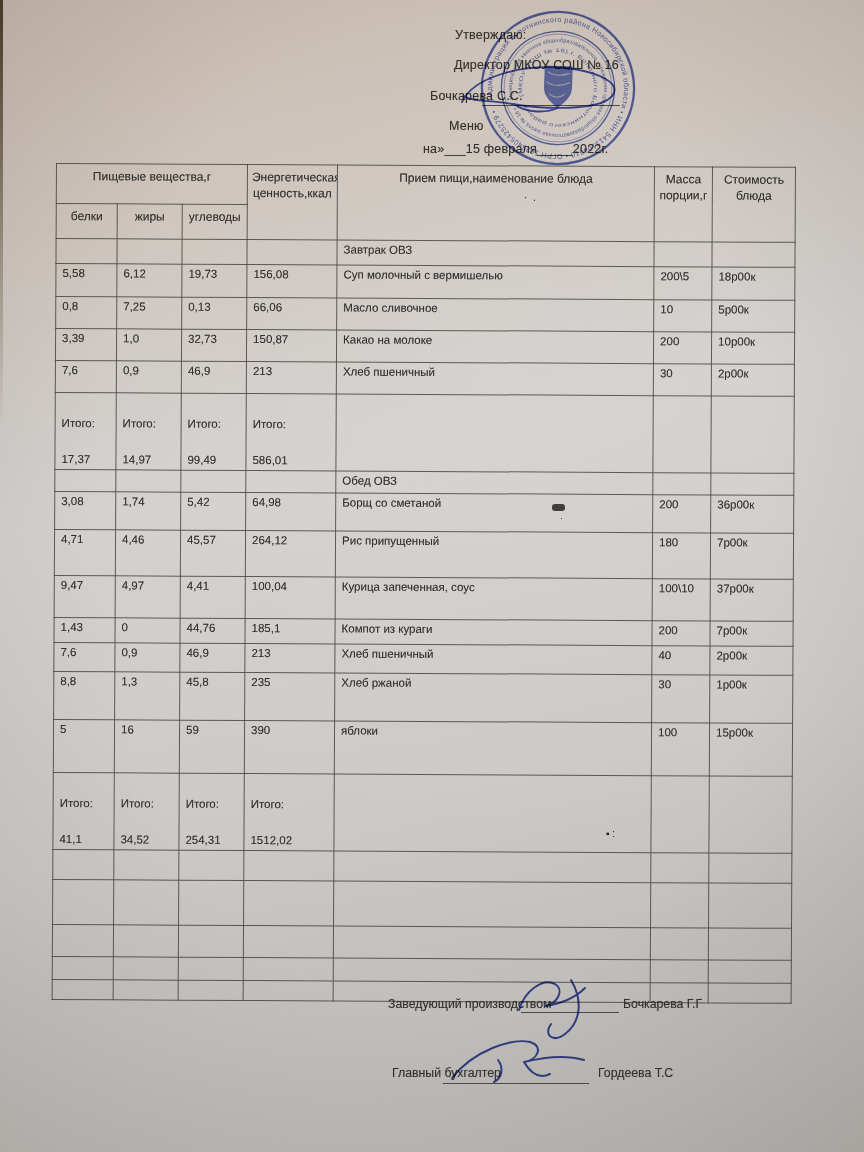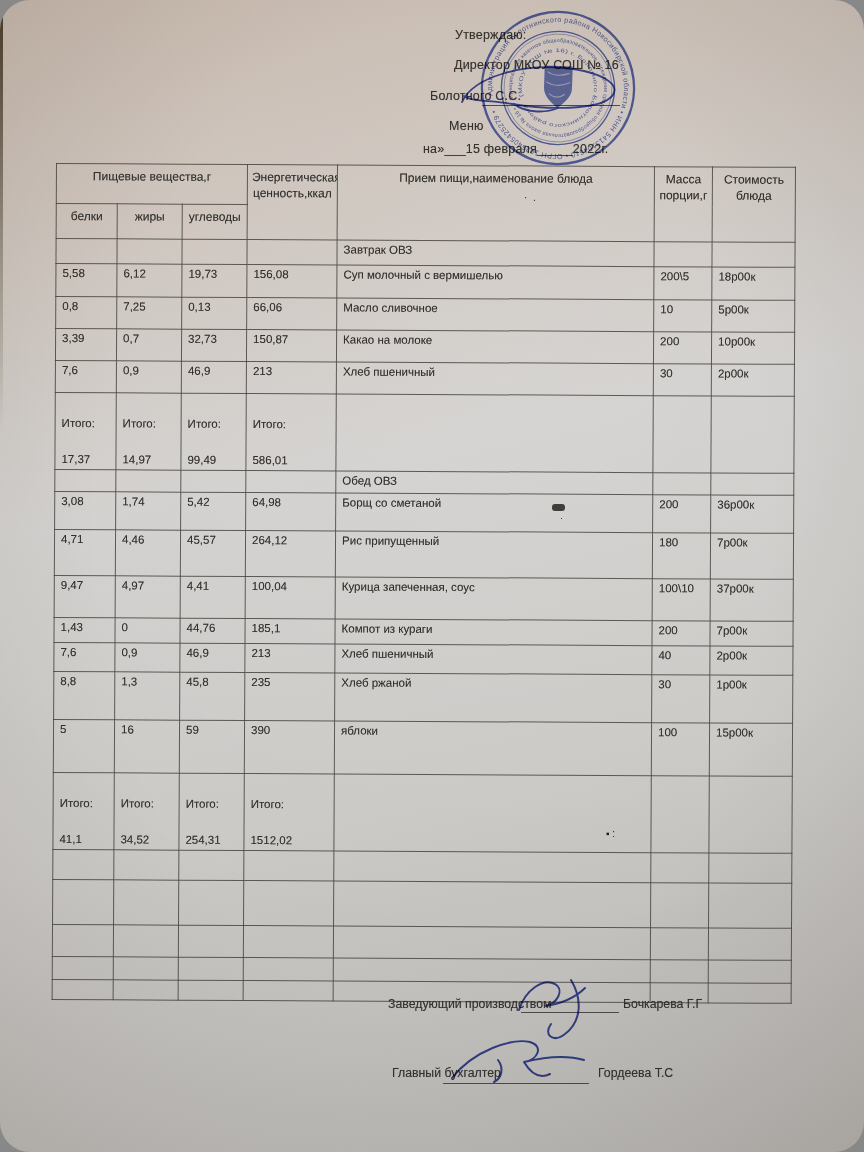--- a/index.html
+++ b/index.html
@@ -2,21 +2,20 @@
 <html><head>
 <meta charset="utf-8">
 <style>
   html,body{margin:0;padding:0;background:#888;}
   .page{
     position:relative;width:864px;height:1152px;overflow:hidden;
     font-family:"Liberation Sans",sans-serif;color:#2f2e2b;
     background:
       radial-gradient(130% 85% at 58% 32%, rgba(255,255,255,.10), rgba(0,0,0,0) 62%),
       linear-gradient(168deg,#c6b7ab 0%, #cbc0b7 13%, #d2d0ce 40%, #cbc9c6 66%, #b5b3b0 100%);
-    border-radius: 30px;
   }
   .page::after{
     content:"";position:absolute;inset:0;pointer-events:none;
     background:radial-gradient(ellipse at 50% 45%, rgba(0,0,0,0) 55%, rgba(75,65,55,.13) 100%);
   }
   .edge-shadow{position:absolute;left:0;top:0;width:3px;height:430px;
     background:linear-gradient(180deg, rgba(45,32,14,.85), rgba(70,60,35,.35) 60%, rgba(0,0,0,0));}
   .hdr-text{position:absolute;font-size:12.5px;letter-spacing:.2px;
     color:#34322e;text-shadow:0 0 .7px rgba(50,48,44,.45);white-space:nowrap;z-index:1;}
   .sig-line{position:absolute;height:0;border-bottom:1.2px solid rgba(55,53,50,.85);z-index:1;}
@@ -44,21 +43,21 @@
   .ink-mark{position:absolute;z-index:3;color:#1d1c1a;}
 </style>
 </head>
 <body>
 
 <div class="page">
   <div class="edge-shadow"></div>
 
   <div class="hdr-text" style="left:455px;top:28px;">Утверждаю:</div>
   <div class="hdr-text" style="left:454px;top:58px;">Директор МКОУ СОШ № 16</div>
-  <div class="hdr-text" style="left:430px;top:89px;">Болотного С.С.</div>
+  <div class="hdr-text" style="left:430px;top:89px;">Бочкарева С.С.</div>
   <div class="sig-line" style="left:482px;top:105px;width:138px;"></div>
   <div class="hdr-text" style="left:449px;top:119px;">Меню</div>
   <div class="hdr-text" style="left:399px;top:142px;padding-left:24px;">на»___15 февраля_____2022г.</div>
 
   <svg class="stamp" width="164" height="164" viewBox="0 0 164 164">
     <g transform="rotate(-14 82 82)" fill="none" stroke="#3a50ae">
       <circle cx="82" cy="82" r="76" stroke-width="2.4"></circle>
       <circle cx="82" cy="82" r="56.5" stroke-width="1.3"></circle>
       <circle cx="82" cy="82" r="54" stroke-width=".7" opacity=".7"></circle>
       <defs>
@@ -136,21 +135,21 @@
           <td class="c-num">0,8</td>
           <td class="c-num">7,25</td>
           <td class="c-num">0,13</td>
           <td class="c-num">66,06</td>
           <td class="c-dish">Масло сливочное</td>
           <td class="c-small">10</td>
           <td class="c-small">5р00к</td>
         </tr>
         <tr style="height: 32px;">
           <td class="c-num">3,39</td>
-          <td class="c-num">0,7</td>
+          <td class="c-num">1,0</td>
           <td class="c-num">32,73</td>
           <td class="c-num">150,87</td>
           <td class="c-dish">Какао на молоке</td>
           <td class="c-small">200</td>
           <td class="c-small">10р00к</td>
         </tr>
         <tr style="height: 32px;">
           <td class="c-num">7,6</td>
           <td class="c-num">0,9</td>
           <td class="c-num">46,9</td>

